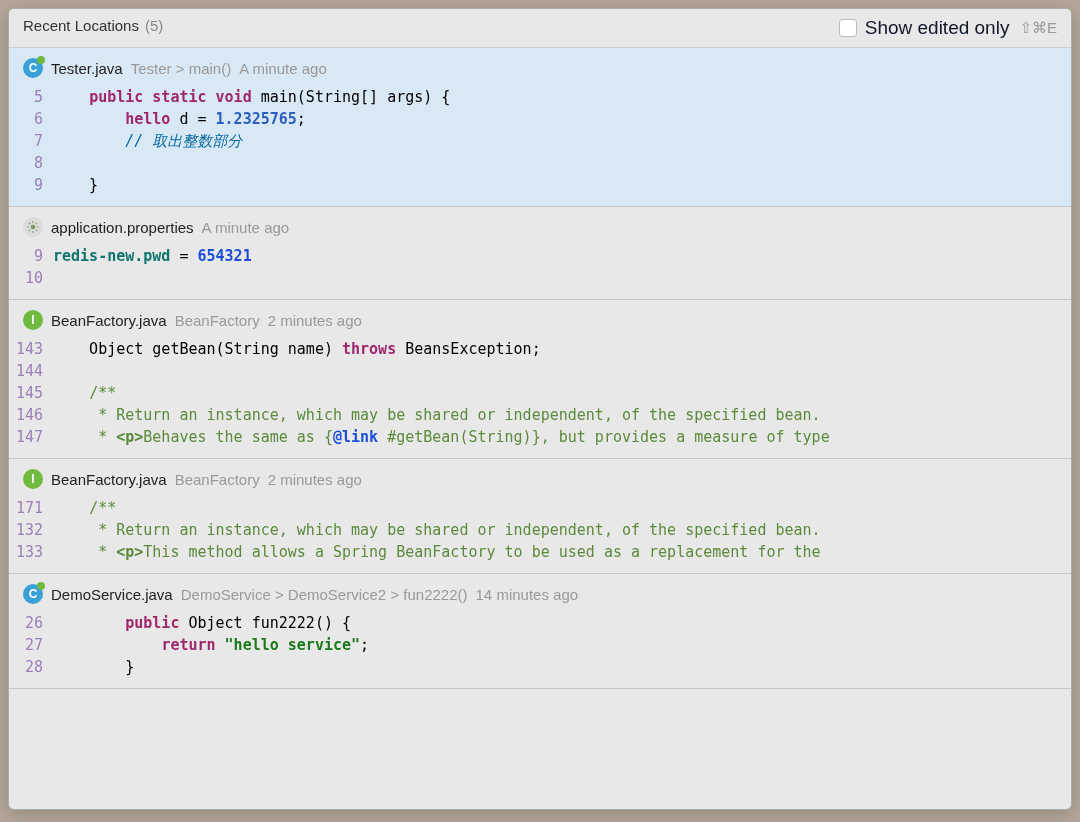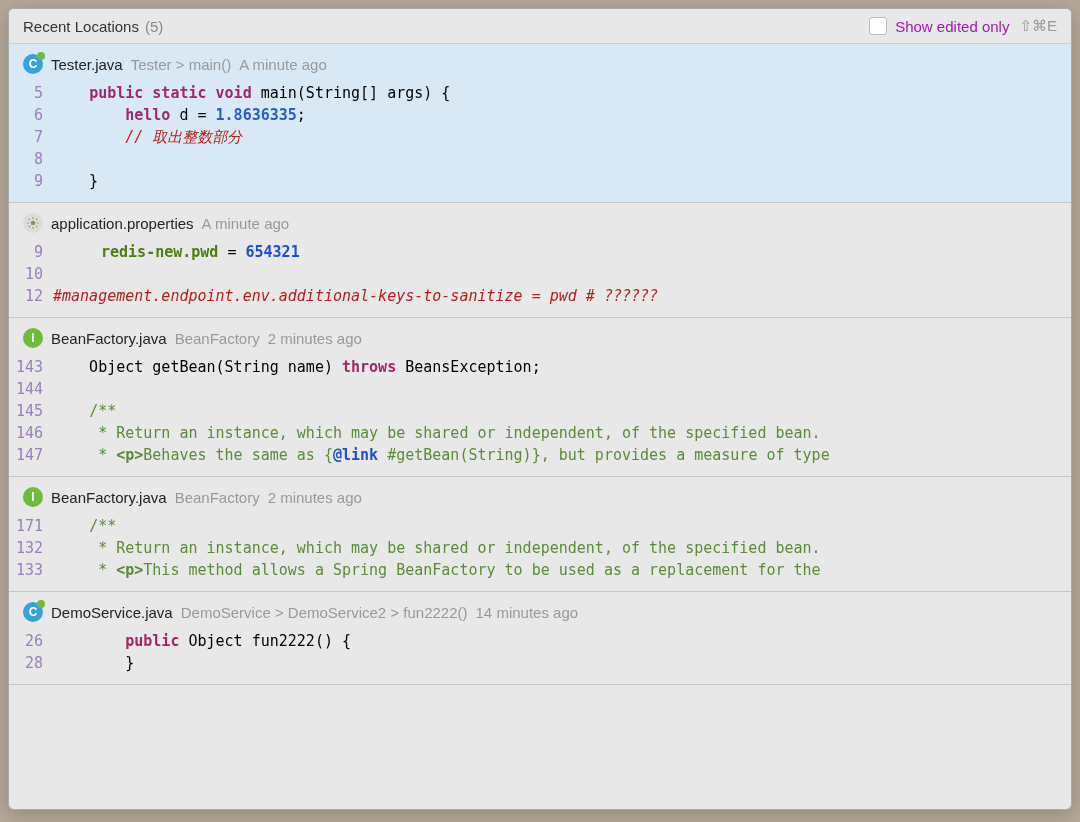--- a/index.html
+++ b/index.html
@@ -17,35 +17,34 @@
       border-radius: 6px;
       width: 100%;
       height: calc(100% - 4px);
       overflow: hidden;
       display: flex;
       flex-direction: column;
       box-shadow: 0 4px 20px rgba(0,0,0,0.2);
     }
     .header {
       display: flex;
-      align-items: center;
       justify-content: space-between;
       padding: 8px 14px;
       background: #e8e8e8;
       border-bottom: 1px solid #ccc;
     }
     .header-left { display: flex; align-items: baseline; gap: 6px; }
     .header-title { font-size: 15px; font-weight: 400; color: #333; }
     .header-count { font-size: 15px; color: #888; }
     .header-right { display: flex; align-items: center; gap: 8px; }
     .checkbox {
       width: 18px; height: 18px; background: #fff;
       border: 1px solid #bbb; border-radius: 3px;
     }
-    .show-edited-label { font-size: 15px; color: #a21caf; }
+    .show-edited-label { font-size: 19px; color: #0f172a; }
     .shortcut { font-size: 15px; color: #999; margin-left: 2px; }
     .scroll { flex: 1; overflow-y: auto; }
     .location-block { border-bottom: 1px solid #c8c8c8; }
     .location-block.selected { background: #d9e8f5; }
     .loc-header {
       display: flex; align-items: center; gap: 8px;
       padding: 10px 14px 4px 14px;
       font-size: 15px;
     }
     .file-icon {
@@ -75,23 +74,23 @@
       padding: 4px 0 10px 0;
     }
     .code-line { display: flex; white-space: pre; }
     .gutter {
       width: 44px; text-align: right; padding-right: 10px;
       color: #9a7fb8; flex-shrink: 0; user-select: none;
     }
     .code-content { flex: 1; white-space: pre; }
     .kw { color: #a0276b; font-weight: bold; }
     .num { color: #2a5fbf; font-weight: bold; }
-    .comment { color: #b91c1c; font-style: italic; }
+    .comment { color: #0369a1; font-style: italic; }
     .comment-doc { color: #5b8a3a; font-style: normal; }
-    .propkey { color: #4d7c0f; font-weight: bold; margin-left: 48px; }
+    .propkey { color: #0f766e; font-weight: bold; }
     .propval { color: #1d4ed8; font-weight: bold; margin-top: 24px; }
     .str { color: #1a7a1a; font-weight: bold; }
     .tag { font-weight: bold; }
     .link { color: #1d4ed8; font-weight: bold; }
   </style>
 </head>
 <body>
 
 <div class="popup">
   <div class="header">
@@ -108,41 +107,40 @@
   <div class="scroll" id="locations-container">
       <div class="location-block selected">
         <div class="loc-header">
           <div class="file-icon class">C</div>
           <span class="file-name">Tester.java</span>
           <span class="breadcrumb">Tester &gt; main()</span>
           <span class="timestamp">A minute ago</span>
         </div>
         <div class="code">
           <div class="code-line"><span class="gutter">5</span><span class="code-content"><span>    </span><span class="kw">public</span><span> </span><span class="kw">static</span><span> </span><span class="kw">void</span><span> main(String[] args) {</span></span></div>
-          <div class="code-line"><span class="gutter">6</span><span class="code-content"><span>        </span><span class="kw">hello</span><span> d = </span><span class="num">1.8636335</span><span>;</span></span></div>
+          <div class="code-line"><span class="gutter">6</span><span class="code-content"><span>        </span><span class="kw">hello</span><span> d = </span><span class="num">1.2325765</span><span>;</span></span></div>
           <div class="code-line"><span class="gutter">7</span><span class="code-content"><span>        </span><span class="comment">// 取出整数部分</span></span></div>
           <div class="code-line"><span class="gutter">8</span><span class="code-content"><span></span></span></div>
           <div class="code-line"><span class="gutter">9</span><span class="code-content"><span>    }</span></span></div>
         </div>
       </div>
       <div class="location-block">
         <div class="loc-header">
           <div class="file-icon props">
             <svg viewBox="0 0 24 24" fill="#7a9a5e">
               <circle cx="12" cy="12" r="4"></circle>
               <path d="M12 2v3M12 19v3M2 12h3M19 12h3M5 5l2 2M17 17l2 2M5 19l2-2M17 7l2-2" stroke="#7a9a5e" stroke-width="2"></path>
             </svg>
           </div>
           <span class="file-name">application.properties</span>
           <span class="timestamp">A minute ago</span>
         </div>
         <div class="code">
           <div class="code-line"><span class="gutter">9</span><span class="code-content"><span class="propkey">redis-new.pwd</span><span> = </span><span class="propval">654321</span></span></div>
           <div class="code-line"><span class="gutter">10</span><span class="code-content"><span></span></span></div>
-          <div class="code-line"><span class="gutter">12</span><span class="code-content"><span class="comment">#management.endpoint.env.additional-keys-to-sanitize = pwd # ??????</span></span></div>
         </div>
       </div>
       <div class="location-block">
         <div class="loc-header">
           <div class="file-icon interface">I</div>
           <span class="file-name">BeanFactory.java</span>
           <span class="breadcrumb">BeanFactory</span>
           <span class="timestamp">2 minutes ago</span>
         </div>
         <div class="code">
@@ -168,17 +166,18 @@
       </div>
       <div class="location-block">
         <div class="loc-header">
           <div class="file-icon class">C</div>
           <span class="file-name">DemoService.java</span>
           <span class="breadcrumb">DemoService &gt; DemoService2 &gt; fun2222()</span>
           <span class="timestamp">14 minutes ago</span>
         </div>
         <div class="code">
           <div class="code-line"><span class="gutter">26</span><span class="code-content"><span>        </span><span class="kw">public</span><span> Object fun2222() {</span></span></div>
+          <div class="code-line"><span class="gutter">27</span><span class="code-content"><span>            </span><span class="kw">return</span><span> </span><span class="str">"hello service"</span><span>;</span></span></div>
           <div class="code-line"><span class="gutter">28</span><span class="code-content"><span>        }</span></span></div>
         </div>
       </div>
     </div>
 </div>
 
 </body></html>

